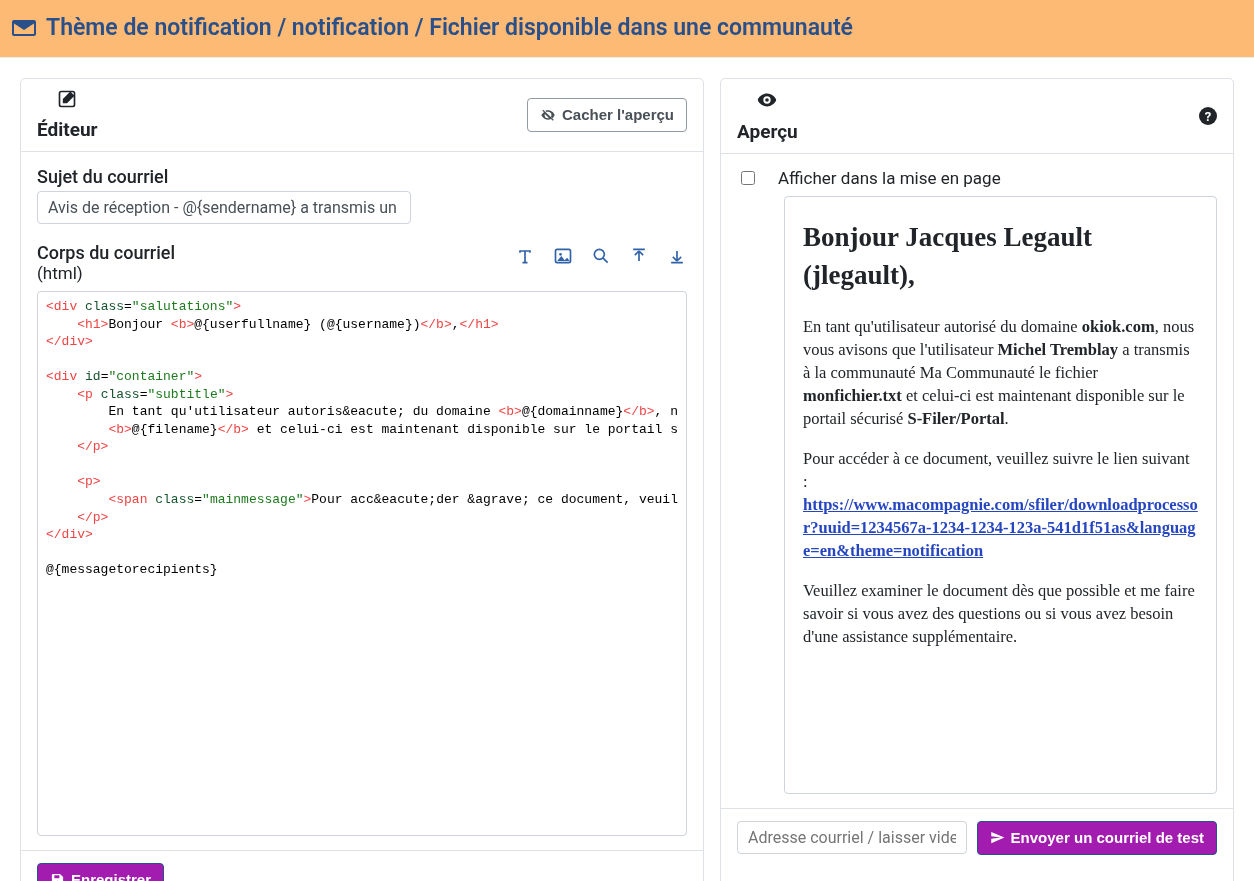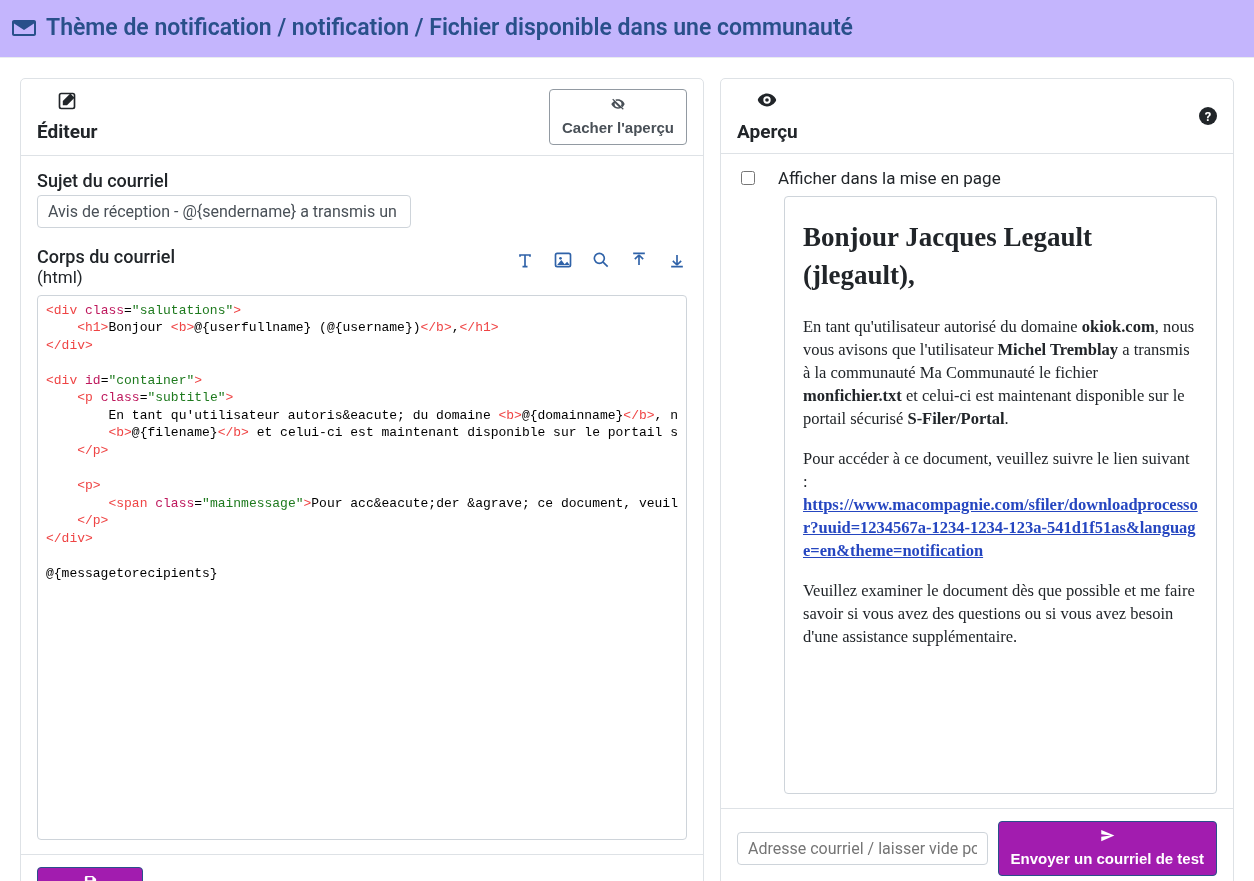--- a/index.html
+++ b/index.html
@@ -6,21 +6,21 @@
   body {
     margin: 0;
     font-family: -apple-system, BlinkMacSystemFont, "Segoe UI", Roboto, "Helvetica Neue", Arial, sans-serif;
     font-size: 16px;
     color: #212529;
     background: #fff;
   }
   .page-header {
     padding: 14px 12px 16px 12px;
     border-bottom: 1px solid #e9ecef;
-    background: #c4b5fd;
+    background: #fdba74;
     display: flex;
     align-items: center;
     gap: 10px;
   }
   .page-header h2 {
     margin: 0;
     font-size: 23px;
     font-weight: 600;
     color: #29508a;
   }
@@ -51,21 +51,20 @@
     display: inline-flex;
     align-items: center;
     gap: 6px;
     border-radius: 4px;
     border: 1px solid transparent;
     padding: 6px 12px;
     font-size: 15px;
     font-weight: 600;
     cursor: pointer;
     line-height: 1.3;
-    flex-direction: column;
   }
   .btn-secondary {
     color: #495057;
     background: #fff;
     border-color: #929aa2;
   }
   .btn-primary {
     color: #fff;
     background: #a21caf;
     border-color: #29508a;
@@ -107,21 +106,21 @@
     margin: 0;
     padding: 6px 8px;
     font-family: "Courier New", Courier, monospace;
     font-size: 13px;
     line-height: 1.35;
     white-space: pre;
     min-width: 100%;
   }
   
   .tag  { color: #ef4444; }  
-  .attr { color: #be185d; }  
+  .attr { color: #14532d; }  
   .val  { color: #1e7a1e; }  
   .plain{ color: #000; }
   .card-footer {
     border-top: 1px solid #dee2e6;
     padding: 12px 16px;
     display: flex;
     gap: 10px;
     align-items: center;
   }
   .card-footer.right { justify-content: space-between; }

